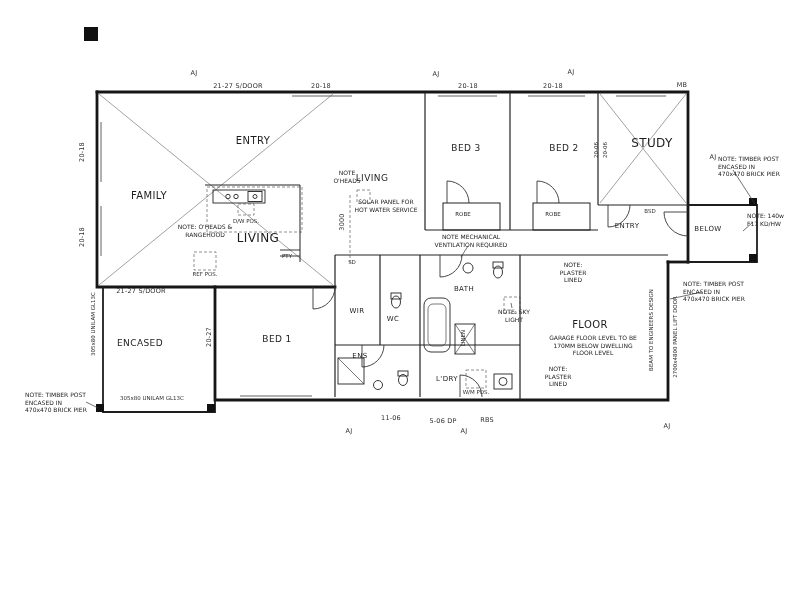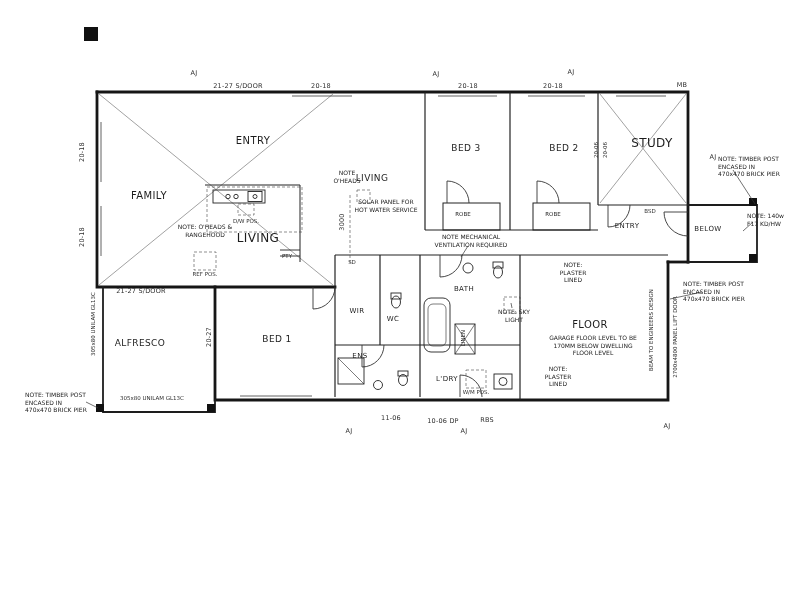--- a/index.html
+++ b/index.html
@@ -150,21 +150,21 @@
 
   <span class="lbl r10" style="left:253px;top:141px">ENTRY</span>
   <span class="lbl r10" style="left:149px;top:196px">FAMILY</span>
   <span class="lbl r8" style="left:258px;top:238px">LIVING</span>
   <span class="lbl r9" style="left:372px;top:178px">LIVING</span>
   <span class="lbl r9" style="left:466px;top:148px">BED 3</span>
   <span class="lbl r9" style="left:564px;top:148px">BED 2</span>
   <span class="lbl r8" style="left:652px;top:143px">STUDY</span>
   <span class="lbl r7" style="left:627px;top:226px">ENTRY</span>
   <span class="lbl r7" style="left:708px;top:229px">BELOW</span>
-  <span class="lbl r9" style="left:140px;top:343px">ALFRESCO</span>
+  <span class="lbl r9" style="left:140px;top:343px">ENCASED</span>
   <span class="lbl r9" style="left:277px;top:339px">BED 1</span>
   <span class="lbl r7" style="left:357px;top:311px">WIR</span>
   <span class="lbl r7" style="left:393px;top:319px">WC</span>
   <span class="lbl r7" style="left:360px;top:356px">ENS</span>
   <span class="lbl r7" style="left:464px;top:289px">BATH</span>
   <span class="lbl r7" style="left:447px;top:379px">L'DRY</span>
   <span class="lbl r10" style="left:590px;top:325px">FLOOR</span>
   <span class="lbl tiny rot" style="left:464px;top:338px">LINEN</span>
   <span class="lbl tiny" style="left:287px;top:257px">PTY</span>
   <span class="lbl tiny" style="left:463px;top:215px">ROBE</span>
@@ -200,21 +200,21 @@
   <span class="dim tiny rot" style="left:94px;top:324px">305x80 UNILAM GL13C</span>
   <span class="dim tiny" style="left:152px;top:399px">305x80 UNILAM GL13C</span>
   <span class="dim" style="left:141px;top:291px">21-27 S/DOOR</span>
   <span class="dim rot" style="left:209px;top:337px">20-27</span>
   <span class="dim rot" style="left:342px;top:222px">3000</span>
   <span class="dim tiny rot" style="left:597px;top:150px">20-06</span>
   <span class="dim tiny rot" style="left:606px;top:150px">20-06</span>
   <span class="dim tiny rot" style="left:652px;top:330px">BEAM TO ENGINEERS DESIGN</span>
   <span class="dim tiny rot" style="left:676px;top:337px">2700x4800 PANEL LIFT DOOR</span>
   <span class="dim" style="left:391px;top:418px">11-06</span>
-  <span class="dim" style="left:443px;top:421px">10-06 DP</span>
+  <span class="dim" style="left:443px;top:421px">5-06 DP</span>
   <span class="dim" style="left:487px;top:420px">RBS</span>
 
   <span class="dim tiny" style="left:246px;top:222px">D/W POS.</span>
   <span class="dim tiny" style="left:205px;top:275px">REF POS.</span>
   <span class="dim tiny" style="left:476px;top:393px">W/M POS.</span>
   <span class="dim tiny" style="left:352px;top:263px">SD</span>
   <span class="dim tiny" style="left:650px;top:212px">BSD</span>
 
 </div>
 

